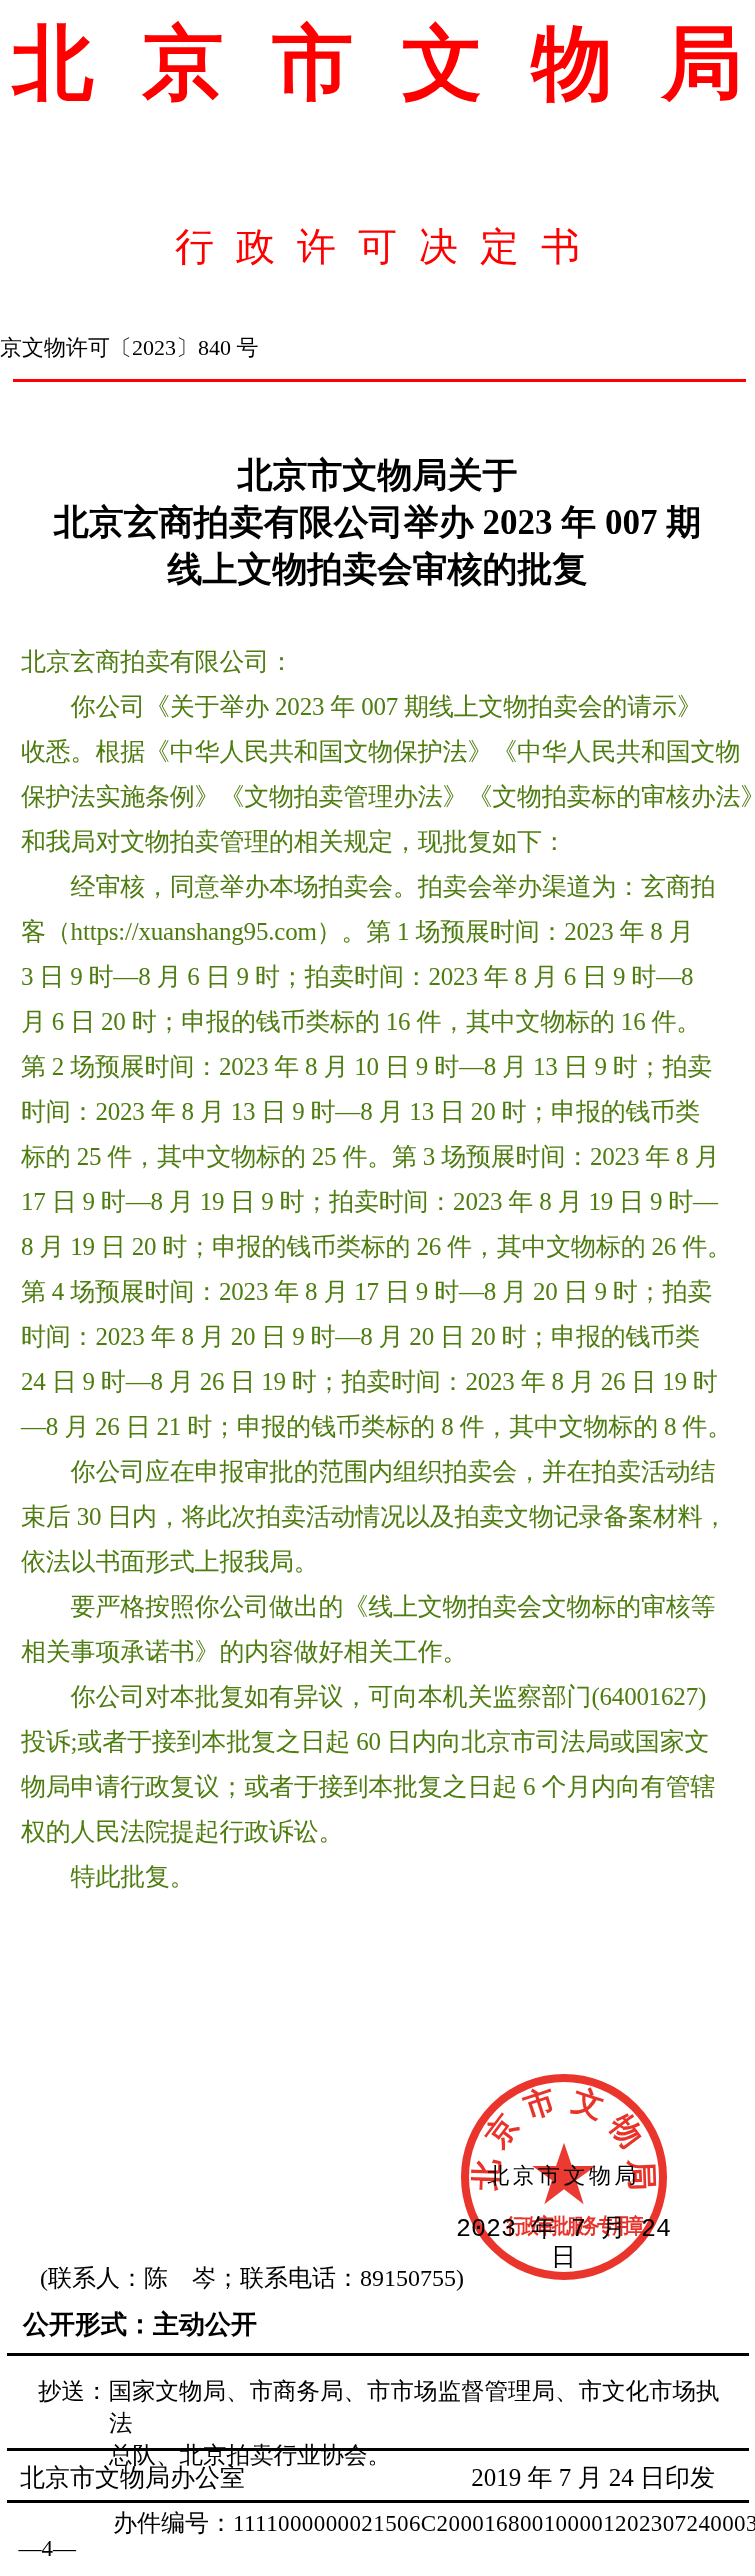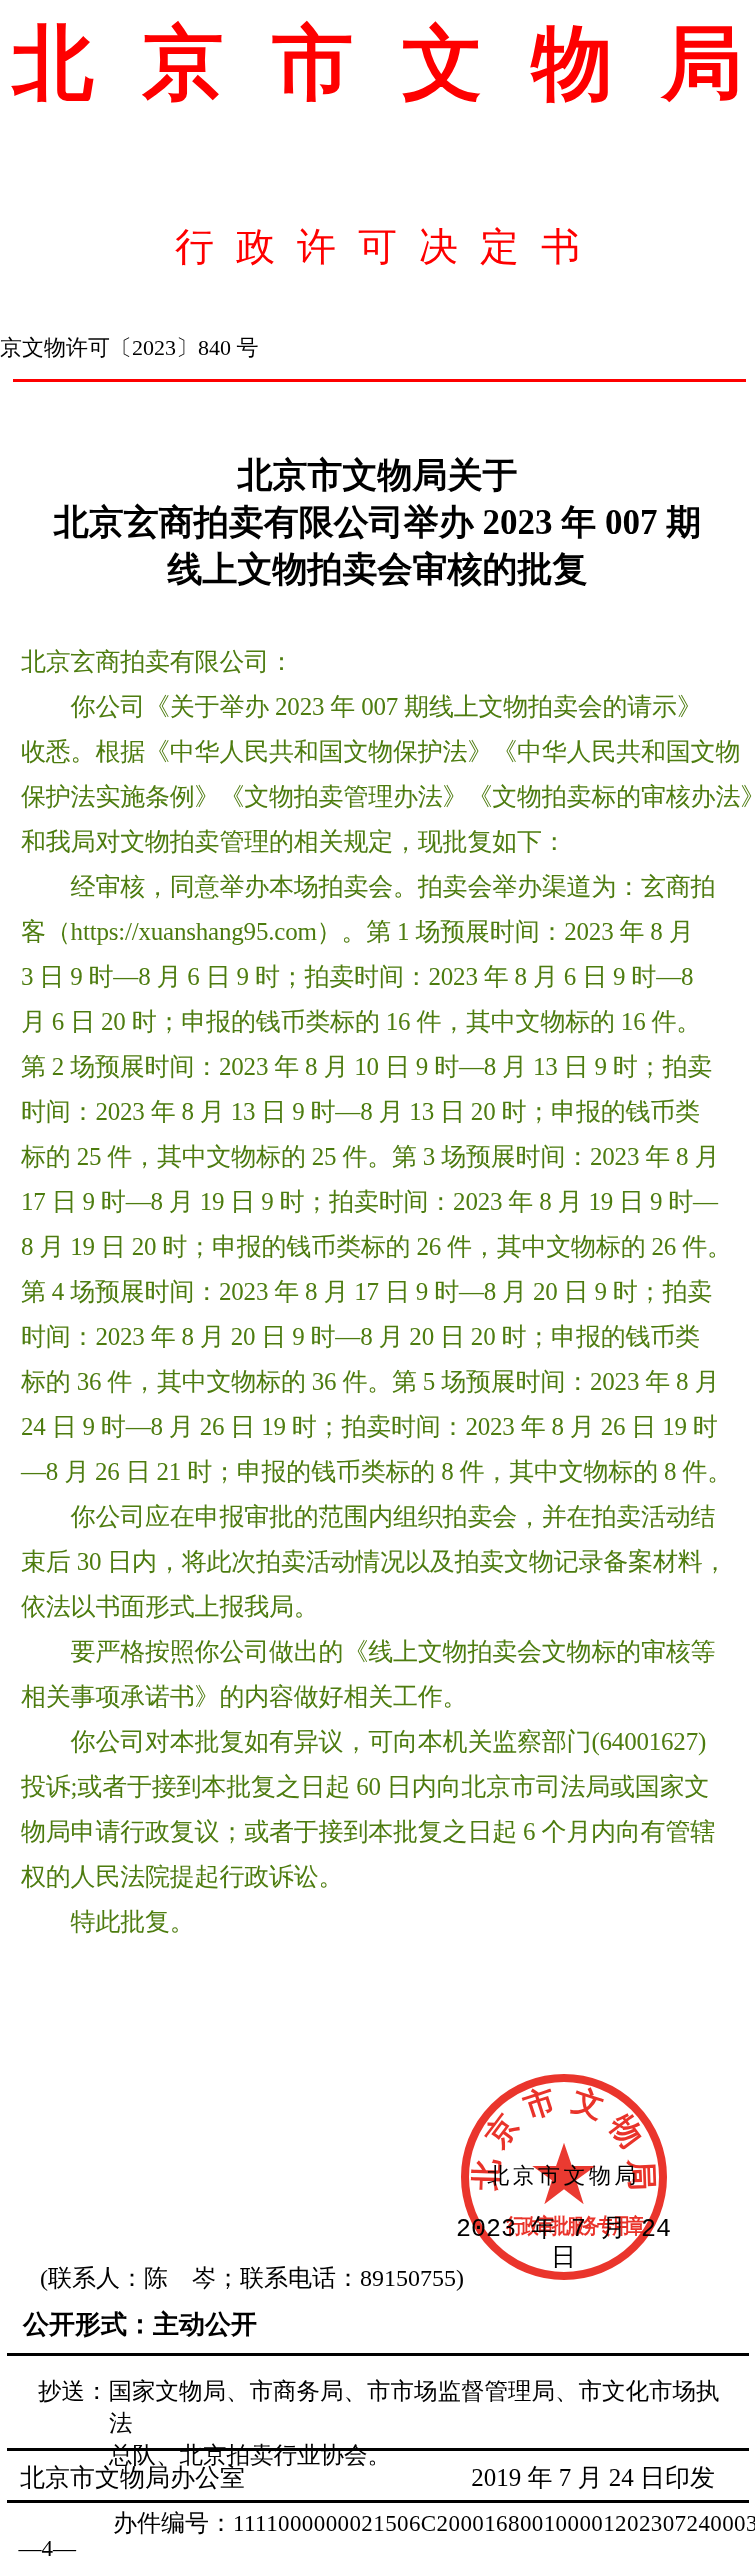--- a/index.html
+++ b/index.html
@@ -114,21 +114,20 @@
     <div class="body-line">客（https://xuanshang95.com）。第 1 场预展时间：2023 年 8 月</div>
     <div class="body-line">3 日 9 时—8 月 6 日 9 时；拍卖时间：2023 年 8 月 6 日 9 时—8</div>
     <div class="body-line">月 6 日 20 时；申报的钱币类标的 16 件，其中文物标的 16 件。</div>
     <div class="body-line">第 2 场预展时间：2023 年 8 月 10 日 9 时—8 月 13 日 9 时；拍卖</div>
     <div class="body-line">时间：2023 年 8 月 13 日 9 时—8 月 13 日 20 时；申报的钱币类</div>
     <div class="body-line">标的 25 件，其中文物标的 25 件。第 3 场预展时间：2023 年 8 月</div>
     <div class="body-line">17 日 9 时—8 月 19 日 9 时；拍卖时间：2023 年 8 月 19 日 9 时—</div>
     <div class="body-line">8 月 19 日 20 时；申报的钱币类标的 26 件，其中文物标的 26 件。</div>
     <div class="body-line">第 4 场预展时间：2023 年 8 月 17 日 9 时—8 月 20 日 9 时；拍卖</div>
     <div class="body-line">时间：2023 年 8 月 20 日 9 时—8 月 20 日 20 时；申报的钱币类</div>
-    <div class="body-line">标的 36 件，其中文物标的 36 件。第 5 场预展时间：2023 年 8 月</div>
     <div class="body-line">24 日 9 时—8 月 26 日 19 时；拍卖时间：2023 年 8 月 26 日 19 时</div>
     <div class="body-line">—8 月 26 日 21 时；申报的钱币类标的 8 件，其中文物标的 8 件。</div>
     <div class="body-line">　　你公司应在申报审批的范围内组织拍卖会，并在拍卖活动结</div>
     <div class="body-line">束后 30 日内，将此次拍卖活动情况以及拍卖文物记录备案材料，</div>
     <div class="body-line">依法以书面形式上报我局。</div>
     <div class="body-line">　　要严格按照你公司做出的《线上文物拍卖会文物标的审核等</div>
     <div class="body-line">相关事项承诺书》的内容做好相关工作。</div>
     <div class="body-line">　　你公司对本批复如有异议，可向本机关监察部门(64001627)</div>
     <div class="body-line">投诉;或者于接到本批复之日起 60 日内向北京市司法局或国家文</div>
     <div class="body-line">物局申请行政复议；或者于接到本批复之日起 6 个月内向有管辖</div>

